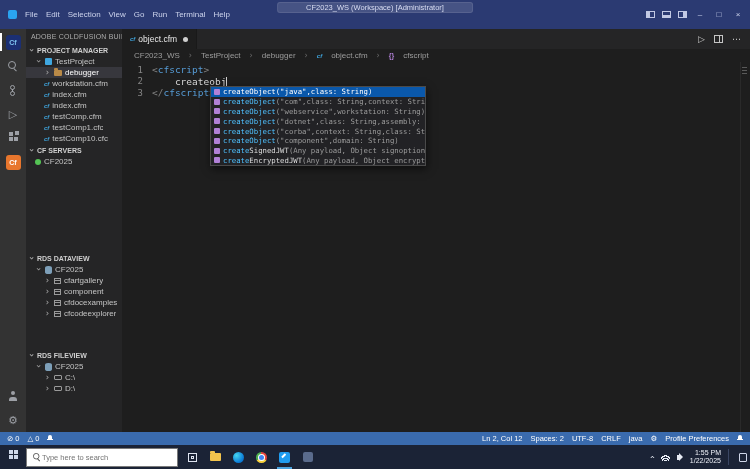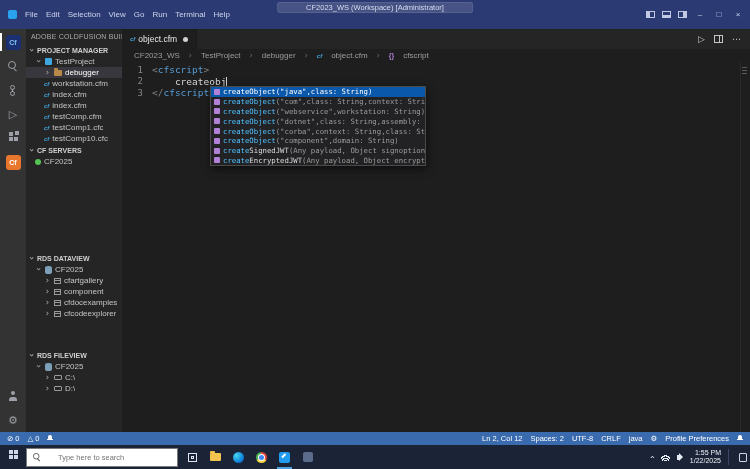--- a/index.html
+++ b/index.html
@@ -104,21 +104,21 @@
   .sb-right{margin-left:auto}
   .sb-item{display:flex;align-items:center;gap:2px;cursor:default}
   .bell{width:6px;height:7px;position:relative;display:inline-block}
   .bell::before{content:"";position:absolute;left:1px;top:0;width:4px;height:4px;background:#fff;border-radius:2px 2px 0 0}
   .bell::after{content:"";position:absolute;left:0;top:4px;width:6px;height:1px;background:#fff}
 
   
   .taskbar{flex:0 0 24px;background:#1b2336;display:flex;align-items:center;color:#e6e9f2}
   .start{width:26px;height:24px;display:flex;align-items:center;justify-content:center}
   .win-logo{width:4px;height:4px;background:#cfd8ea;box-shadow:5px 0 0 #cfd8ea,0 5px 0 #cfd8ea,5px 5px 0 #cfd8ea;margin:-5px 5px 5px 0}
-  .tsearch{width:152px;height:19px;background:#ffffff;display:flex;align-items:center;gap:16px;padding:0 5px;border:1px solid #7a7a7a}
+  .tsearch{width:152px;height:19px;background:#ffffff;display:flex;align-items:center;gap:0;padding:0 5px;border:1px solid #7a7a7a}
   .tsearch .icon-magnifier{color:#444;transform:scale(.8)}
   .tsearch input{border:0;outline:0;flex:1;min-width:0;font-size:7.5px;color:#333;background:transparent;font-family:"Liberation Sans",sans-serif}
   .tb-icons{display:flex;margin-left:3px}
   .tb-ic{width:23px;height:24px;display:flex;align-items:center;justify-content:center;position:relative}
   .tb-ic.active::after{content:"";position:absolute;bottom:0;left:4px;right:4px;height:2px;background:#4aa3e0}
   .tv-ic{width:9px;height:9px;border:1px solid #dfe4f0;position:relative}
   .tv-ic::before{content:"";position:absolute;left:2px;top:2px;right:2px;bottom:2px;border:1px solid #dfe4f0}
   .fe-ic{width:11px;height:8px;background:#f3c44d;border-radius:1px;position:relative}
   .fe-ic::before{content:"";position:absolute;top:-2px;left:0;width:5px;height:2px;background:#f3c44d;border-radius:1px 1px 0 0}
   .edge-ic{width:11px;height:11px;border-radius:50%;background:radial-gradient(circle at 32% 32%,#45d6f0,#0d7ed8 65%,#0a5fb0)}

